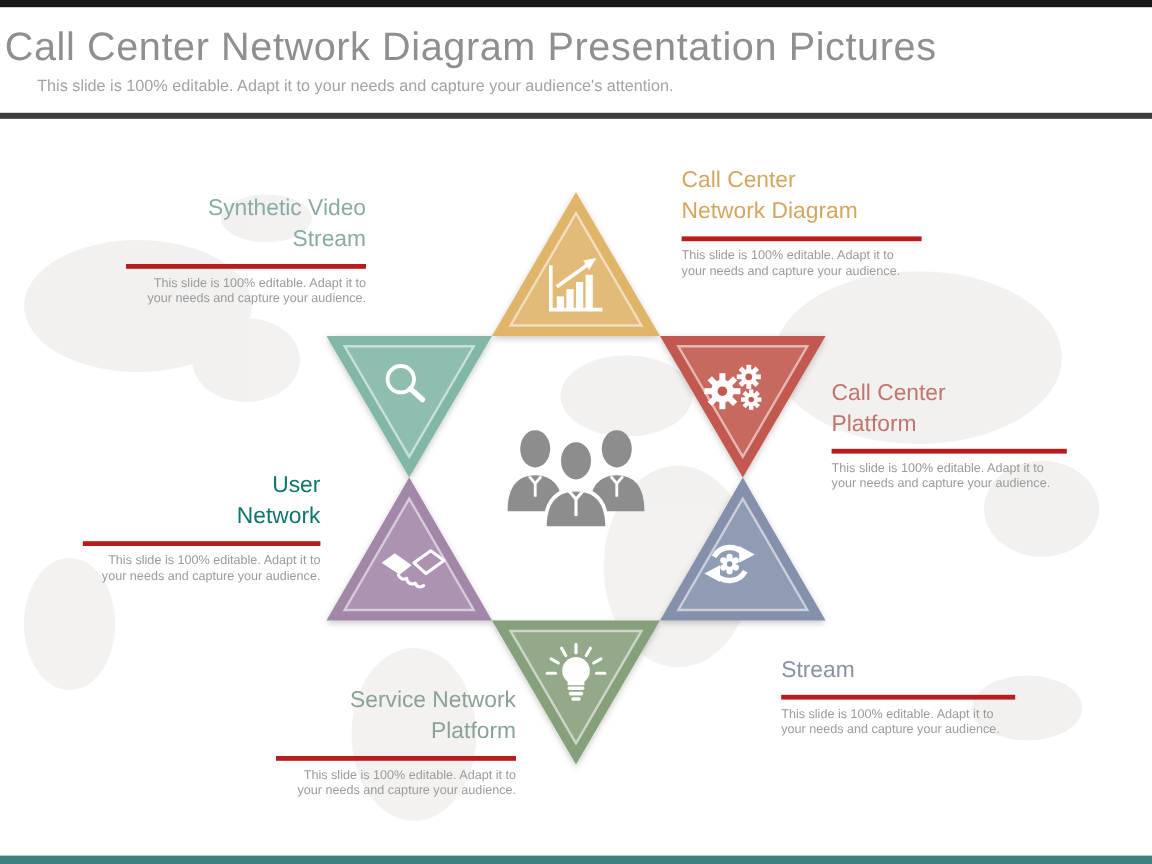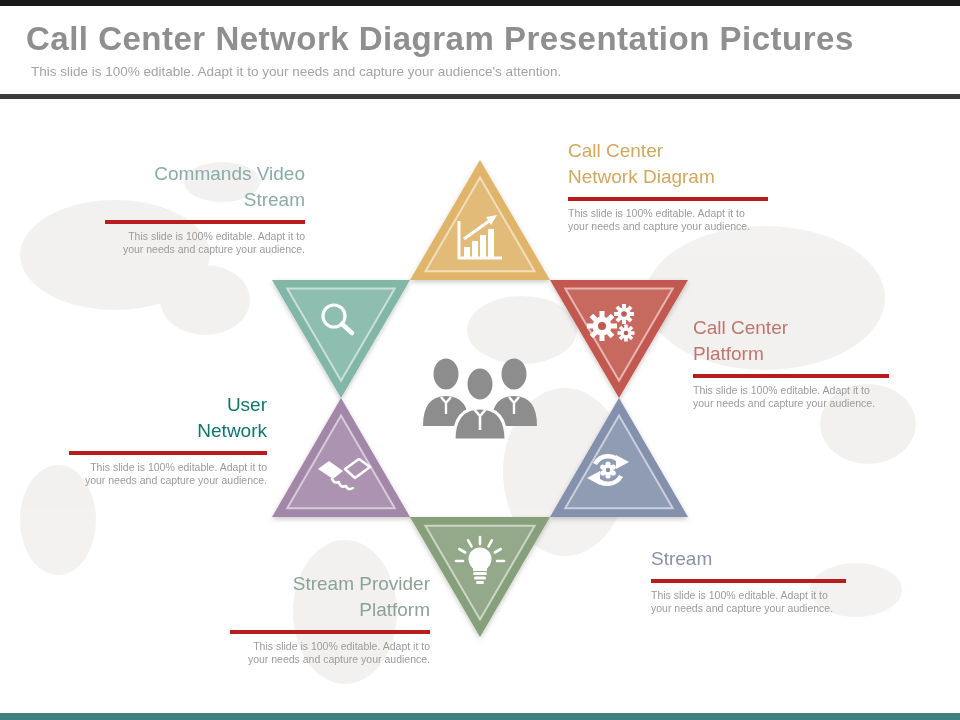--- a/index.html
+++ b/index.html
@@ -2,21 +2,21 @@
 <html><head>
 <meta charset="utf-8">
 <style>
   html,body{margin:0;padding:0;background:#fff;}
   #slide{position:relative;width:960px;height:720px;background:#ffffff;overflow:hidden;
          font-family:"Liberation Sans", sans-serif;}
   .bar{position:absolute;left:0;width:960px;}
   #top-bar{top:0;height:6px;}
   #header-divider{top:94px;height:5px;}
   #footer-bar{bottom:0;height:7px;}
-  #page-title{position:absolute;left:26px;top:20px;font-size:33px;font-weight:700;
+  #page-title{position:absolute;left:4px;top:20px;font-size:33px;font-weight:400;
               color:#8f8f8f;letter-spacing:.5px;white-space:nowrap;}
   #page-subtitle{position:absolute;left:10px;top:64px;font-size:13.5px;color:#a3a3a3;white-space:nowrap;margin-left:21px;}
   #diagram-svg{position:absolute;left:0;top:0;}
   .node-label{position:absolute;font-size:19px;line-height:26px;}
   .node-label .title{padding-bottom:7px;border-bottom:4px solid #b91c1c;margin-bottom:6px;}
   .node-label .line{display:block;}
   .node-label .desc{font-size:10.5px;line-height:13px;color:#9b9b9b;white-space:nowrap;}
   .align-right{text-align:right;}
   .align-left{text-align:left;}
   #label-synthetic-video-stream{right:655px;top:161px;width:200px;}
@@ -180,21 +180,21 @@
       <g transform="translate(0,2)">
         <ellipse cx="0" cy="-22" rx="14" ry="17" stroke="#ffffff" stroke-width="3" fill="#8d8d8d"></ellipse>
         <path d="M -26,34 Q -26,2 0,2 Q 26,2 26,34 Z" stroke="#ffffff" stroke-width="3" fill="#8d8d8d"></path>
         <path d="M -6,3 L 0,10 L 6,3 M 0,10 L 0,24" stroke="#ffffff" stroke-width="2.6" fill="none"></path>
       </g>
     </g>
   </svg>
 
   <div id="label-synthetic-video-stream" class="node-label align-right">
     <div class="title" style="color: rgb(137, 172, 167);">
-      <span class="line">Commands Video</span>
+      <span class="line">Synthetic Video</span>
       <span class="line">Stream</span>
     </div>
     <div class="desc">
       <span class="line">This slide is 100% editable.  Adapt it to</span>
       <span class="line">your needs and capture your audience.</span>
     </div>
   </div>
 
   <div id="label-call-center-network-diagram" class="node-label align-left">
     <div class="title" style="color: rgb(210, 167, 95);">
@@ -223,21 +223,21 @@
       <span class="line">Stream</span>
     </div>
     <div class="desc">
       <span class="line">This slide is 100% editable.  Adapt it to</span>
       <span class="line">your needs and capture your audience.</span>
     </div>
   </div>
 
   <div id="label-service-provider-platform" class="node-label align-right">
     <div class="title" style="color: rgb(139, 163, 150);">
-      <span class="line">Stream Provider</span>
+      <span class="line">Service Network</span>
       <span class="line">Platform</span>
     </div>
     <div class="desc">
       <span class="line">This slide is 100% editable.  Adapt it to</span>
       <span class="line">your needs and capture your audience.</span>
     </div>
   </div>
 
   <div id="label-user-commands" class="node-label align-right">
     <div class="title" style="color: #0f766e;">

